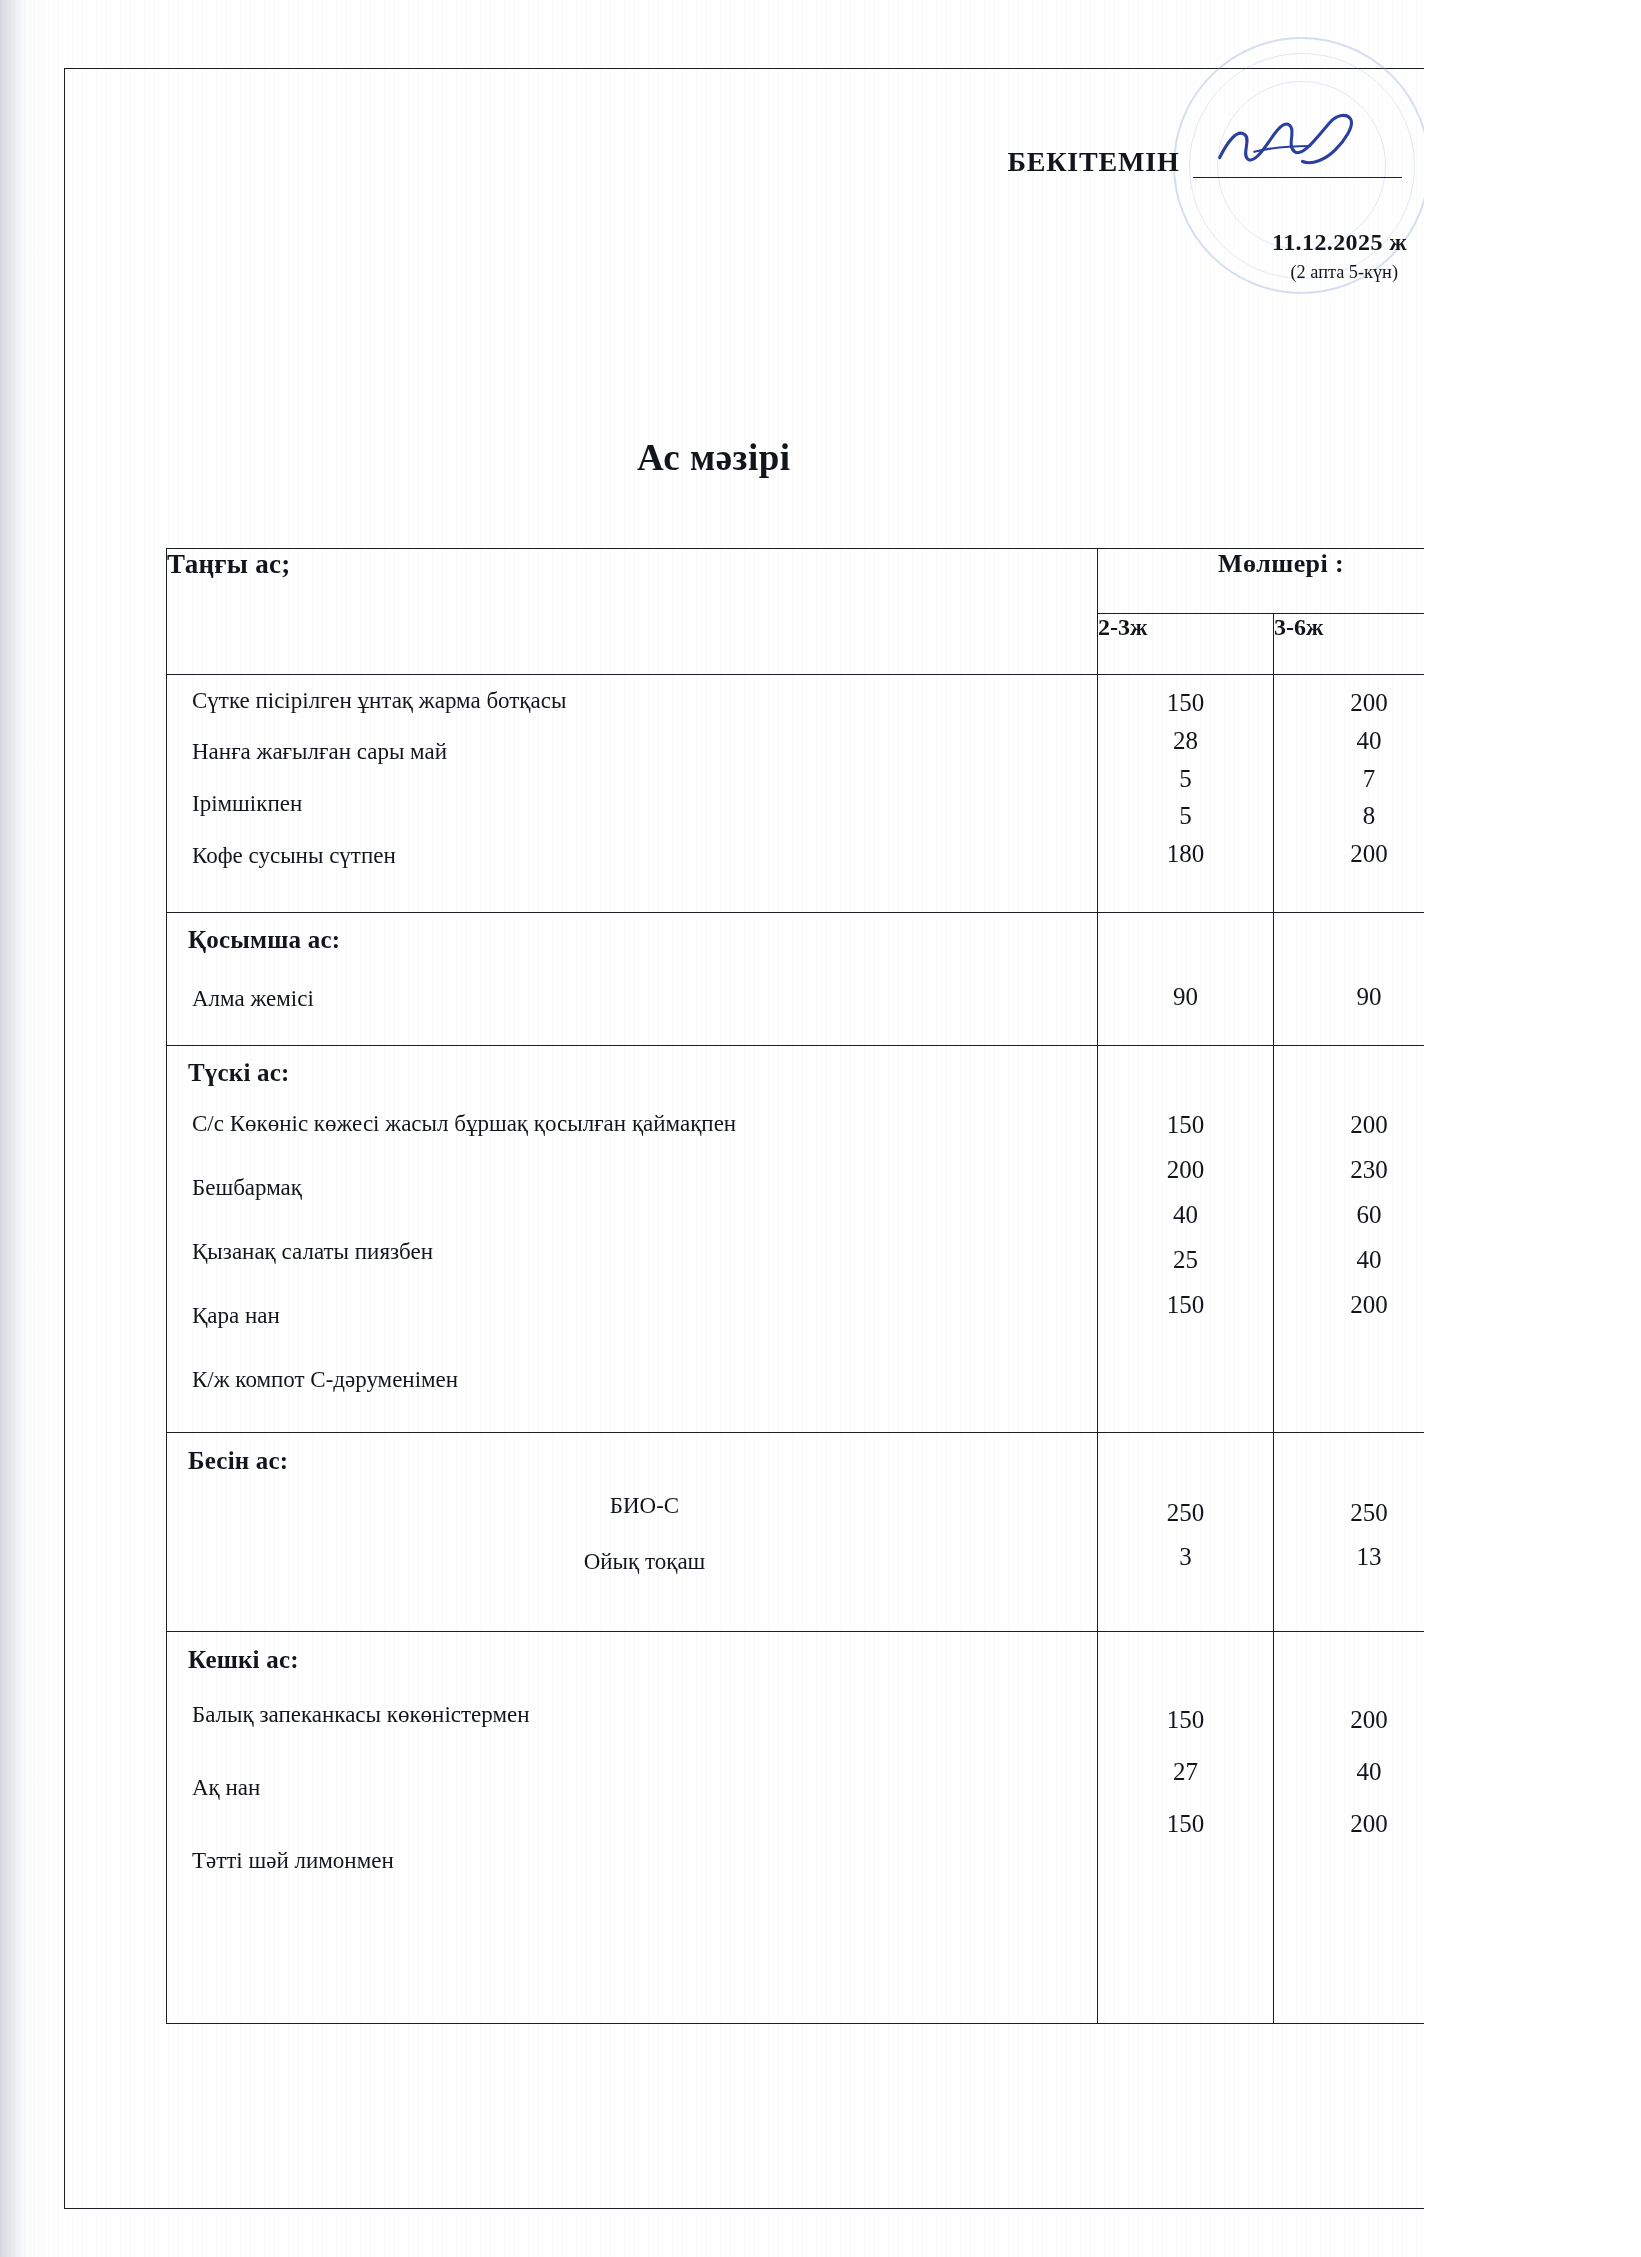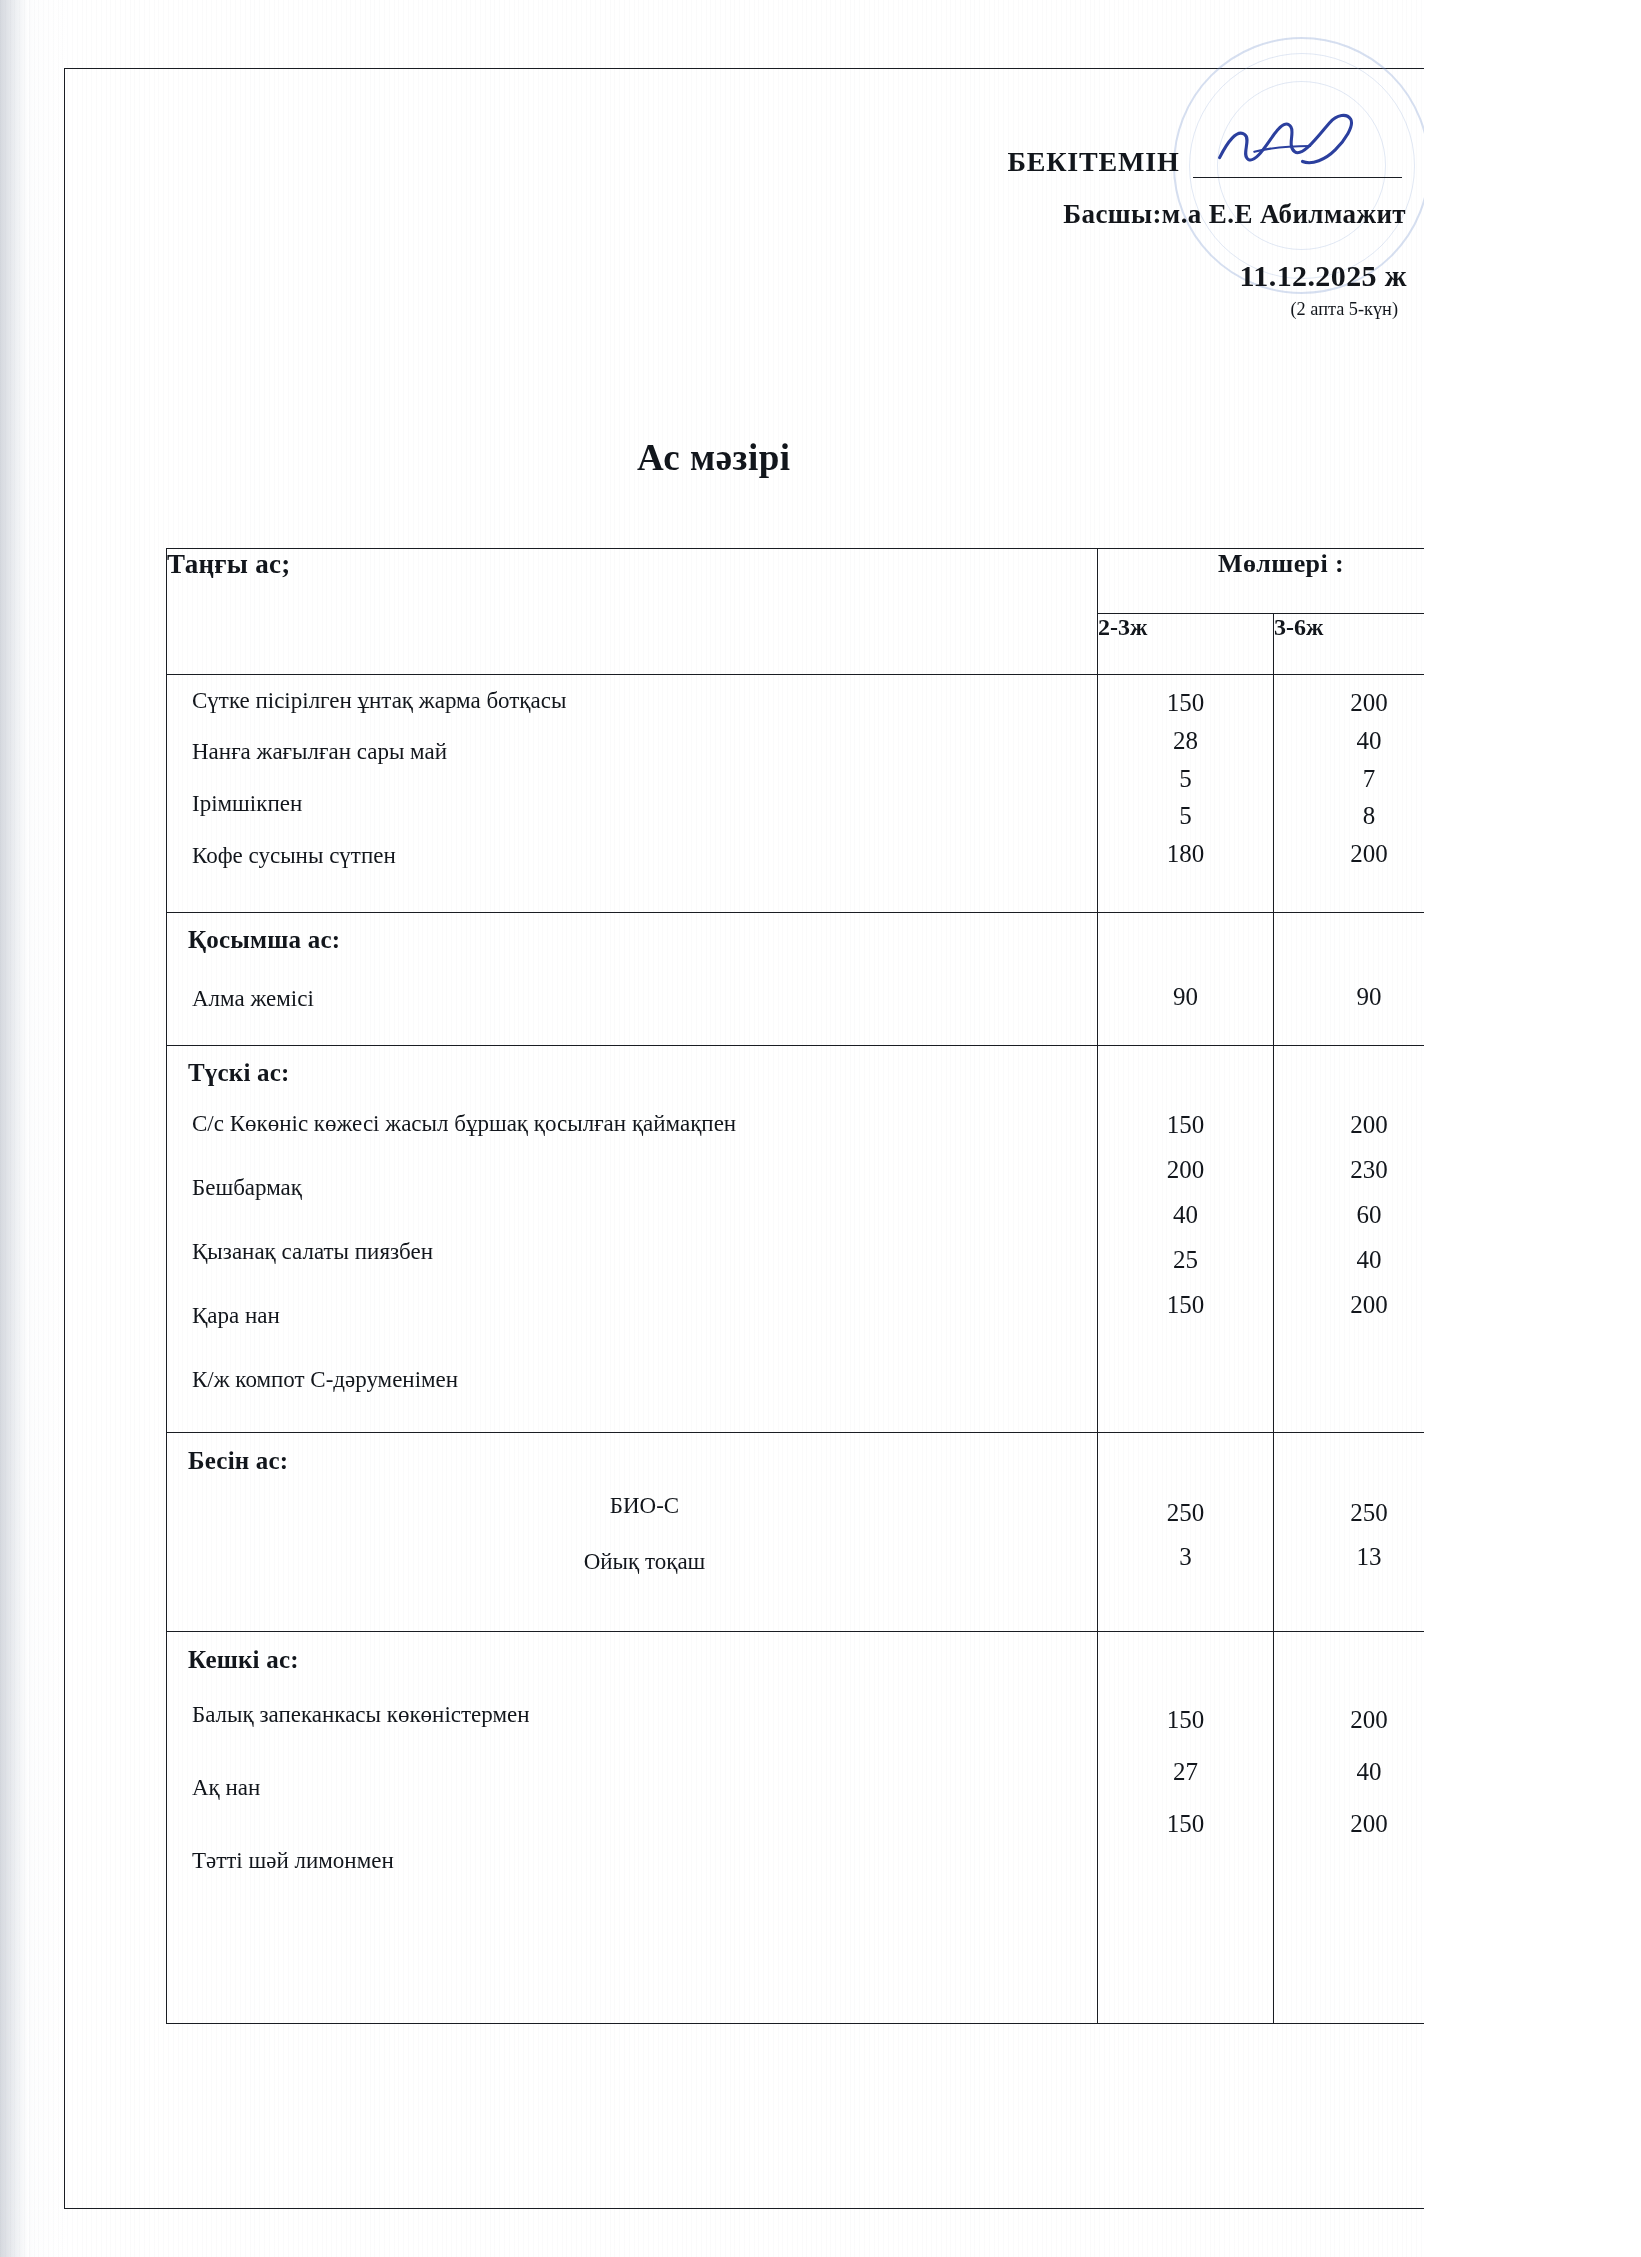--- a/index.html
+++ b/index.html
@@ -131,22 +131,22 @@
     margin-top: 15.4px;
     font-size: 27.5px;
     padding-right: 17.4px;
   }
   .head-line {
     margin-top: 21px;
     font-size: 27px;
     padding-right: 42px;
   }
   .date-line {
-    margin-top: 29px;
-    font-size: 30px;
+    margin-top: 51px;
+    font-size: 24px;
     font-weight: bold;
     padding-right: 41px;
   }
   .week-line {
     margin-top: 6px;
     font-size: 18.3px;
     font-weight: normal;
     padding-right: 50px;
   }
 
@@ -297,21 +297,20 @@
         <svg class="signature" viewBox="0 0 190 70">
           <path d="M10 46 C18 30, 28 16, 36 22 C43 27, 32 44, 40 48 C48 52, 60 30, 68 20
                    C74 12, 80 8, 84 14 C88 20, 80 34, 88 40 C96 46, 112 24, 124 10
                    C132 1, 142 0, 146 6 C150 13, 140 28, 130 38 C120 48, 106 54, 96 50" fill="none" stroke="#2b3f9e" stroke-width="3.2" stroke-linecap="round"></path>
           <path d="M46 40 C62 36, 82 34, 104 34" fill="none" stroke="#2b3f9e" stroke-width="2.2" stroke-linecap="round"></path>
         </svg>
       </span>
     </div>
 
 
-    <div class="hdr-line head-line">Басшы:м.а Е.Е Абилмажит</div>
 
     <div class="hdr-line date-line">11.12.2025 ж</div>
 
     <div class="week-line">(2 апта 5-күн)</div>
   </div>
 
   <div class="doc-title">Ас мәзірі</div>
 
   <table class="menu-table">
     <colgroup>

